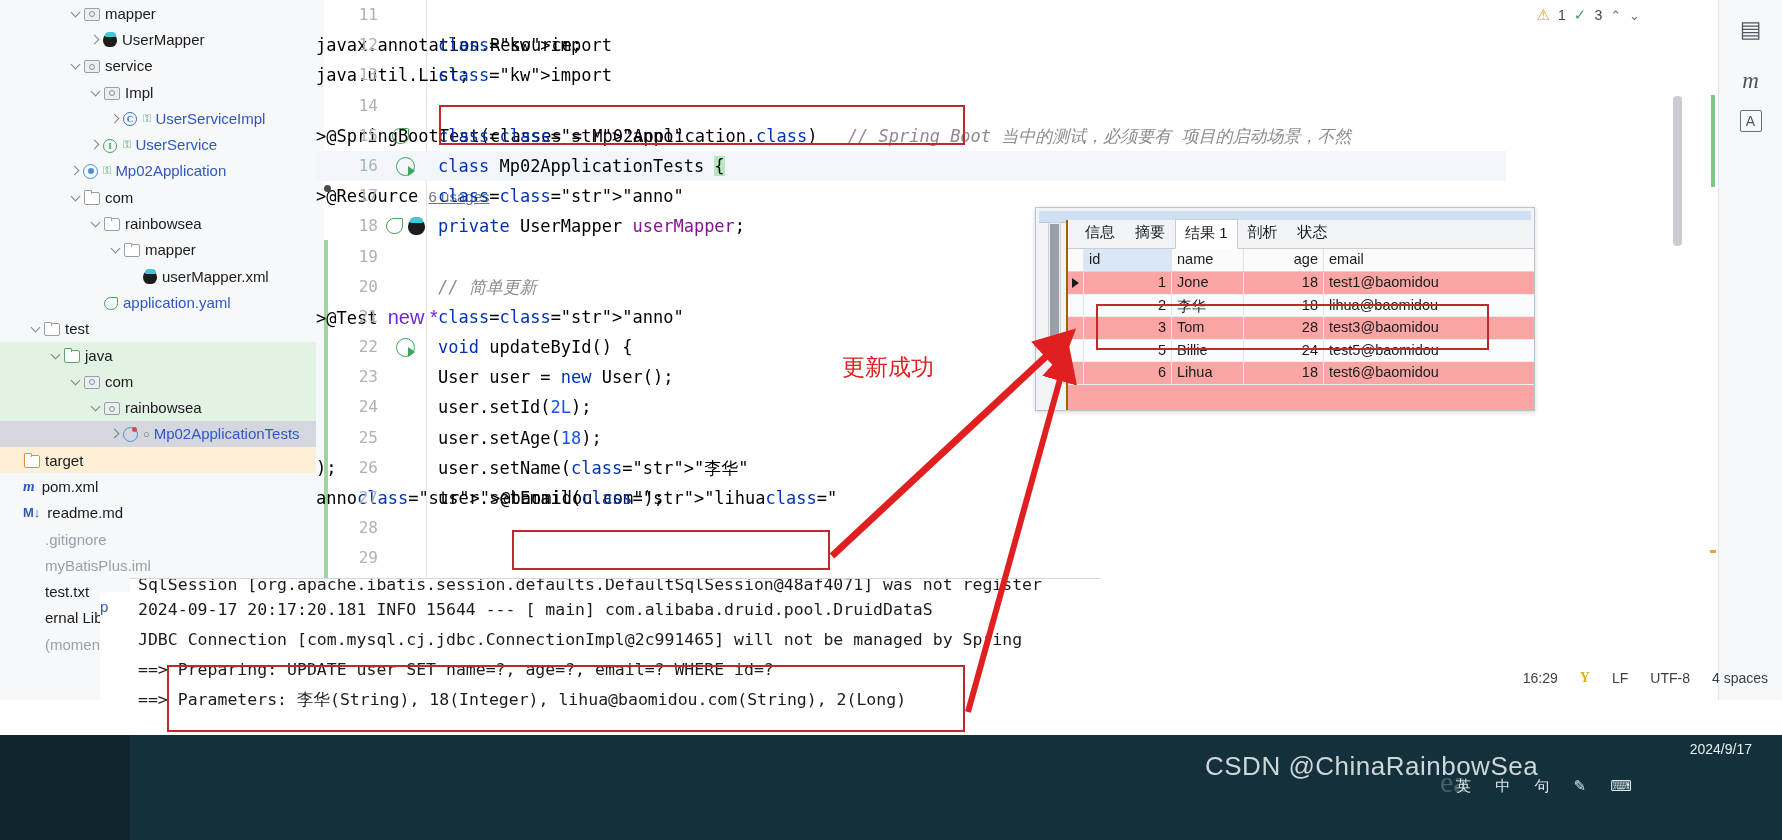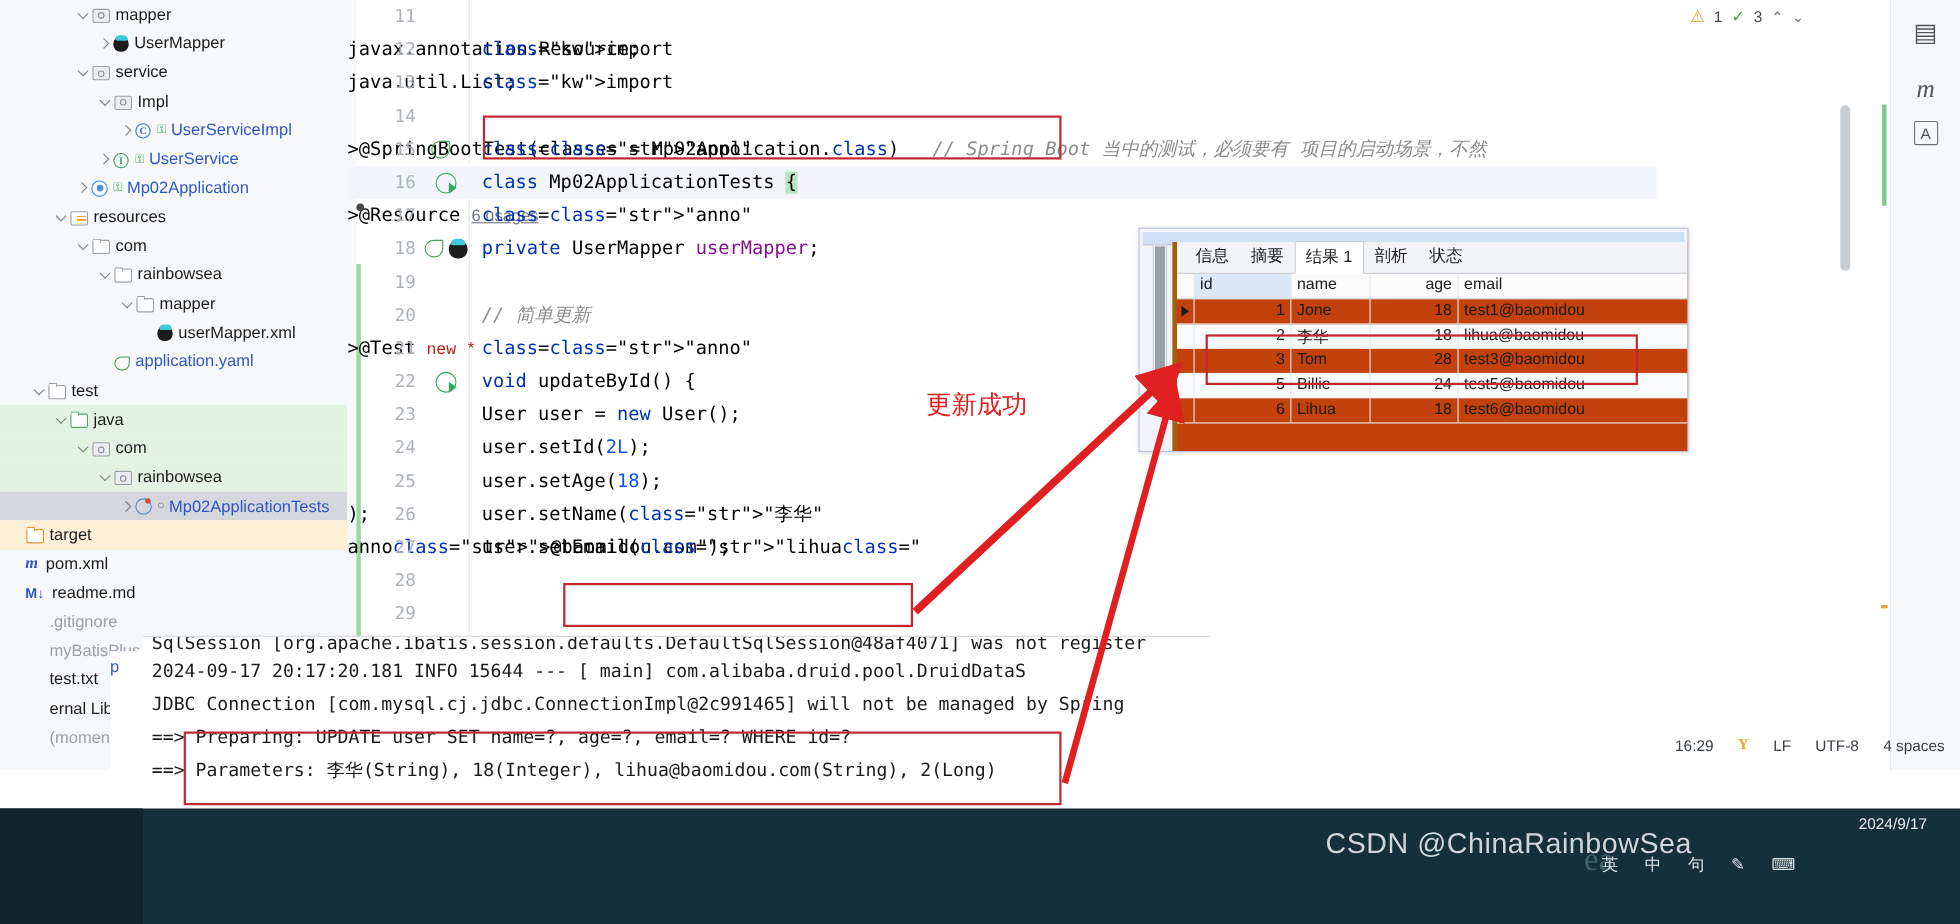--- a/index.html
+++ b/index.html
@@ -110,21 +110,21 @@
   .lnum { position:absolute; left:0; width:62px; text-align:right; color:#adb2b9; font-size:16px;
           font-family:"DejaVu Sans Mono", monospace; }
   .gmark { position:absolute; left:70px; width:44px; height:30px; }
   .ctext { position:absolute; left:122px; }
   .kw  { color:#0033b3; }
   .num { color:#1750eb; }
   .fld { color:#871094; }
   .cmt { color:#8c8c8c; font-style:italic; }
   .usages { color:#6e7681; font-size:15px; font-family:"Liberation Sans", sans-serif;
             text-decoration:underline; }
-  .newhint{ color:#b91c1c; font-size:15px; font-family:Liberation Mono, monospace;}
+  .newhint{ color:#6d28d9; font-size:20px; font-family:Liberation Sans, sans-serif;}
   .brace-hl { background:#b9e5c0; }
 
   
   .grun { position:absolute; width:19px;height:19px; top:6px; border-radius:50%;
           border:1.8px solid #3ba55d; }
   .grun::after{ content:""; position:absolute; left:11px; top:8px;
           border-left:7px solid #3ba55d; border-top:5px solid transparent; border-bottom:5px solid transparent; }
   .gleafi { position:absolute; width:18px;height:18px; top:6px; }
   .gleafi::before{ content:""; position:absolute; left:0;top:1px;width:15px;height:14px;
           border:1.8px solid #4aa05a; border-radius:14px 2px 14px 14px; }
@@ -157,22 +157,22 @@
   
   #dbpanel {
     position:absolute; left:1035px; top:207px; width:500px; height:204px;
     background:#f1f3f6; border:1px solid #b8c4d6; box-shadow:0 1px 4px rgba(0,0,0,.18);
   }
   #db-titlebar { height:12px; background:#cfe0f5; border-bottom:1px solid #b8c4d6;
                  margin:3px 3px 0 3px; }
   #db-scroll { position:absolute; left:12px; top:14px; width:13px; height:140px;
                background:#e8eaee; border:1px solid #cfd3d9; }
   #db-thumb  { position:absolute; left:1px; top:1px; width:9px; height:128px; background:#9b9fa6; }
-  #db-inner { position:absolute; left:30px; top:12px; right:0; bottom:0; background:#c2410c;
-              border-left:4px solid #a16207; }
+  #db-inner { position:absolute; left:30px; top:12px; right:0; bottom:0; background:#fca5a5;
+              border-left:2px solid #a16207; }
   #db-tabs { display:flex; height:29px; align-items:flex-end; background:#f1f3f6;
              border-bottom:1px solid #c9cdd4; padding-left:7px; }
   .db-tab { font-size:15px; color:#1b1b1b; padding:4px 9px 5px; border:1px solid transparent;
             font-family:"Liberation Sans", sans-serif; }
   .db-tab.active { background:#ffffff; border:1px solid #c9cdd4; border-bottom:1px solid #ffffff;
                    margin-bottom:-1px; }
   #db-grid { font-size:14.5px; color:#1b1b1b; }
   .db-head { display:flex; height:23px; border-bottom:1px solid #d4d8de; background:#fbfbfc; }
   .db-row  { display:flex; height:22.5px; border-bottom:1px solid #eceef1; }
   .db-row.alt { background:#fafbfc; }
@@ -273,26 +273,20 @@
         <span class="ic intf">I</span>
         <span class="lockic">⚿</span>
         <span class="tree-label blue">UserService</span>
       </div>
       <div class="tree-row ">
         <span style="display:inline-block;width:70px"></span>
         <span class="chev closed"></span>
         <span class="ic spring"></span>
         <span class="lockic">⚿</span>
         <span class="tree-label blue">Mp02Application</span>
-      </div>
-      <div class="tree-row ">
-        <span style="display:inline-block;width:50px"></span>
-        <span class="chev open"></span>
-        <span class="ic res"></span>
-        <span class="tree-label ">resources</span>
       </div>
       <div class="tree-row ">
         <span style="display:inline-block;width:70px"></span>
         <span class="chev open"></span>
         <span class="ic folder"></span>
         <span class="tree-label ">com</span>
       </div>
       <div class="tree-row ">
         <span style="display:inline-block;width:90px"></span>
         <span class="chev open"></span>

